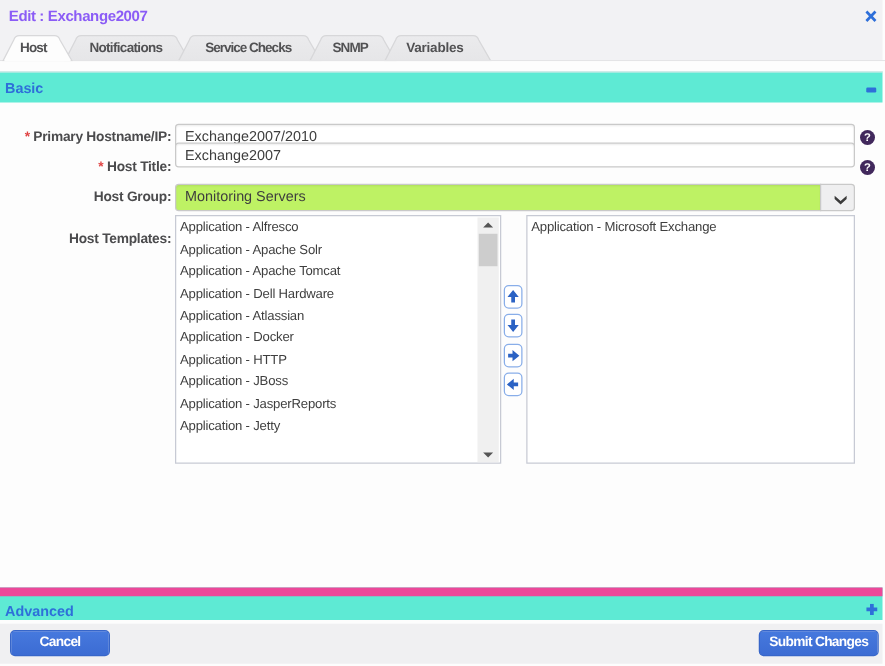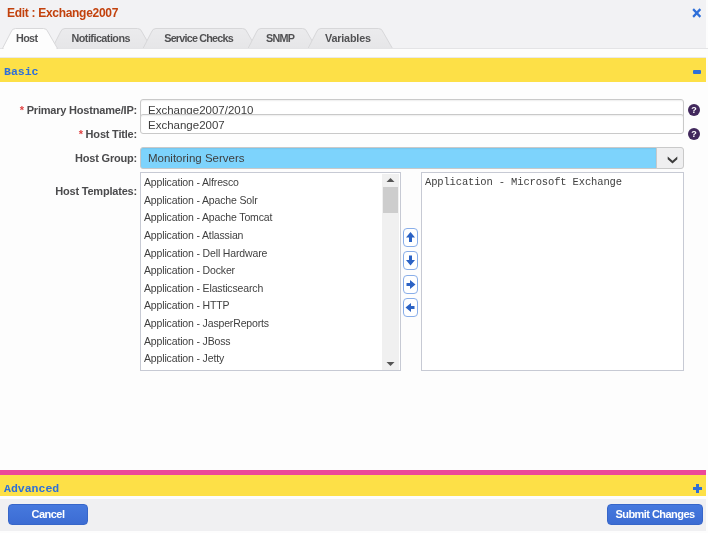--- a/index.html
+++ b/index.html
@@ -2,47 +2,47 @@
 <html><head>
 <meta charset="utf-8">
 <style>
 * { margin:0; padding:0; box-sizing:border-box; }
 html,body { width:708px; height:533px; background:#fdfdfd; font-family:"Liberation Sans", sans-serif; overflow:hidden; }
 #stage { position:relative; width:708px; height:533px; background:#fdfdfd; }
 .abs { position:absolute; }
 
 
 #hdr { left:0; top:0; width:706px; height:48px; background:#f2f2f4; }
-#title { left:7px; top:6px; font-size:12px; font-weight:bold; color:#c2410c; letter-spacing:-0.3px; }
+#title { left:7px; top:6px; font-size:12px; font-weight:bold; color:#8b5cf6; letter-spacing:-0.3px; }
 #closex { left:692px; top:7.5px; }
 
 
-.secbar { left:0; width:706px; height:25.5px; background:#fde047;font-family:Liberation Mono, monospace; }
+.secbar { left:0; width:706px; height:25.5px; background:#5eead4; }
 .secbar .lbl { position:absolute; left:4px; top:7px; font-size:11.5px; font-weight:bold; color:#2e6fd9; }
 #basicbar { top:57px; height:24.5px; border-top:1px solid #e9e9eb; }
-#advbar { top:470px; border-top:5px solid #ec4899;padding-left:16px; }
+#advbar { top:470px; border-top:7px solid #ec4899;padding-left:16px; }
 
 
 .flabel { font-size:11px; font-weight:bold; color:#4b4b4d; letter-spacing:-0.2px; text-align:right; width:137px; left:0; }
 .req { color:#e04343; }
 
 
 .inp { left:140px; width:544px; height:20px; background:#fff; border:1px solid #c9c9c9; border-radius:3px; box-shadow:inset 0 1px 1.5px rgba(0,0,0,0.07); font-size:11.5px; color:#3e3e3e; padding:0 7px; line-height:21px; white-space:nowrap; overflow:hidden; }
 
 .helpc { left:688px; width:12px; height:12px; border-radius:50%; background:#41285c; color:#fff; font-size:9px; font-weight:bold; text-align:center; line-height:12px; }
 
 
 #combo { left:140px; top:147px; width:544px; height:22px; }
-#combo .txt { position:absolute; left:0; top:0; width:517px; height:22px; background:#7dd3fc; border:1px solid #c9c9c9; border-radius:3px 0 0 3px; box-shadow:inset 0 1px 1.5px rgba(0,0,0,0.07); font-size:11.5px; color:#3e3e3e; padding:0 7px; line-height:21px; }
+#combo .txt { position:absolute; left:0; top:0; width:517px; height:22px; background:#bef264; border:1px solid #c9c9c9; border-radius:3px 0 0 3px; box-shadow:inset 0 1px 1.5px rgba(0,0,0,0.07); font-size:11.5px; color:#3e3e3e; padding:0 7px; line-height:21px; }
 #combo .btn { position:absolute; right:0; top:0; width:28px; height:22px; background:#efeff0; border:1px solid #c9c9c9; border-left:1px solid #c9c9c9; border-radius:0 3px 3px 0; }
 
 
 .lb { top:172px; height:199px; background:#fff; border:1px solid #c7cad4; overflow:hidden; }
 #lb1 { left:140px; width:261px; }
-#lb2 { left:421px; width:263px;font-family:Liberation Mono, monospace; }
+#lb2 { left:421px; width:263px; }
 .li { font-size:10.5px; letter-spacing:-0.15px; color:#3f3f3f; padding-left:3px; height:17.65px; line-height:17.65px; white-space:nowrap; }
 
 
 #sb { position:absolute; right:1px; top:1px; width:17px; height:196px; background:#f0f0f0; }
 #sbthumb { position:absolute; left:1px; top:13px; width:15px; height:26px; background:#cdcdcd; }
 
 
 .mvb { left:403px; width:15px; height:19px; background:#fff; border:1px solid #89aee9; border-radius:4px; }
 
 
@@ -107,27 +107,26 @@
       </svg>
     </div>
   </div>
 
   <div class="abs flabel" style="top:185px">Host Templates:</div>
   <div class="abs lb" id="lb1">
     <div style="position:absolute;left:0;top:1px;width:240px">
       <div class="li">Application - Alfresco</div>
       <div class="li">Application - Apache Solr</div>
       <div class="li">Application - Apache Tomcat</div>
+      <div class="li">Application - Dell Hardware</div>
       <div class="li">Application - Atlassian</div>
-      <div class="li">Application - Dell Hardware</div>
       <div class="li">Application - Docker</div>
-      <div class="li">Application - Elasticsearch</div>
       <div class="li">Application - HTTP</div>
+      <div class="li">Application - JBoss</div>
       <div class="li">Application - JasperReports</div>
-      <div class="li">Application - JBoss</div>
       <div class="li">Application - Jetty</div>
     </div>
     <div id="sb">
       <svg width="17" height="196" viewBox="0 0 17 196" style="position:absolute">
         <path d="M4.5 8 L8.5 4 L12.5 8 Z" fill="#555"></path>
         <path d="M4.5 188 L8.5 192 L12.5 188 Z" fill="#555"></path>
       </svg>
       <div id="sbthumb"></div>
     </div>
   </div>

